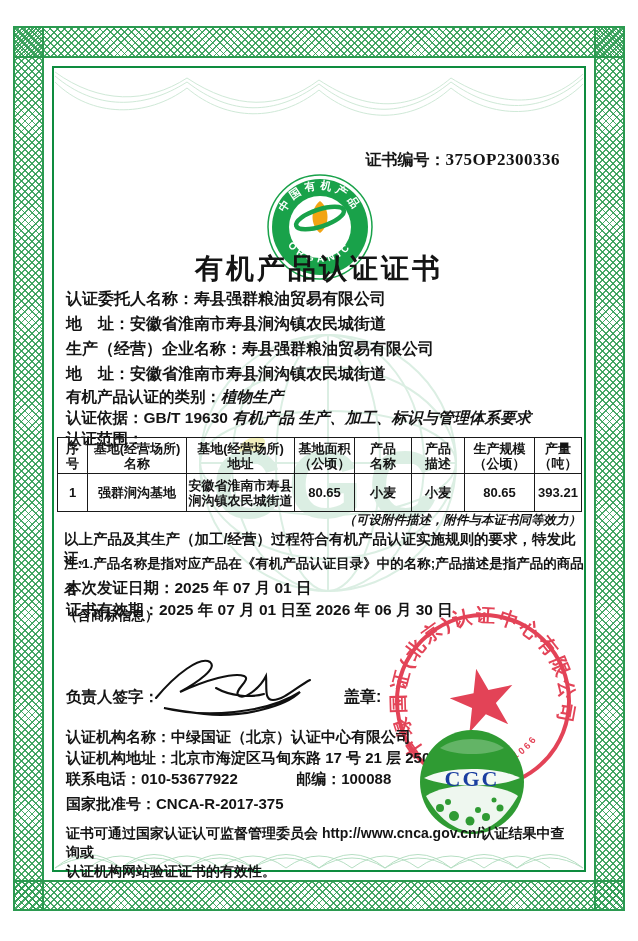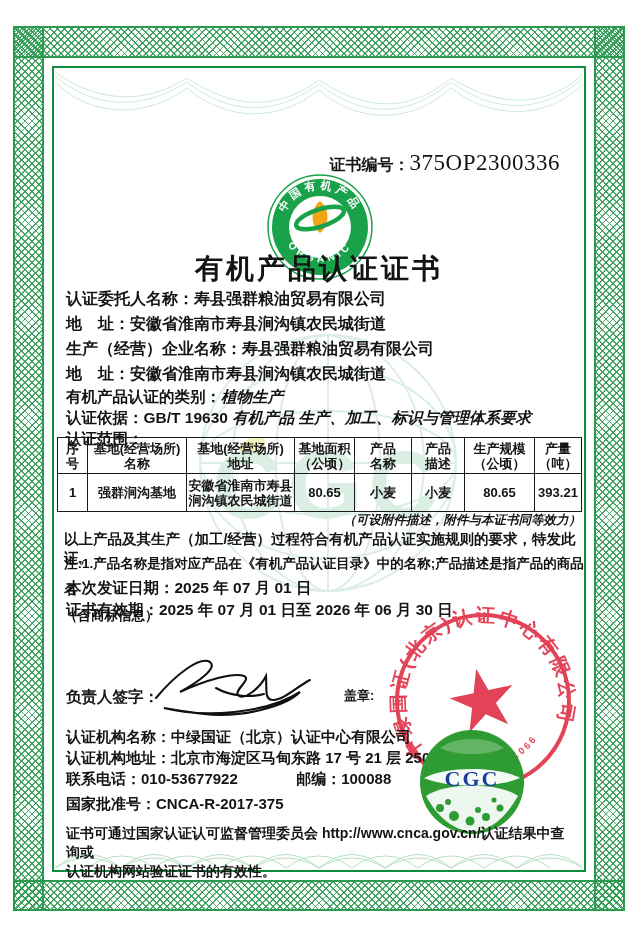--- a/index.html
+++ b/index.html
@@ -15,21 +15,21 @@
   .band-top{left:13px;right:13px;top:26px;height:28px;border-top:2px solid #2b9a50;border-bottom:2px solid #2b9a50;}
   .band-bottom{left:13px;right:13px;bottom:30px;height:27px;border-top:2px solid #2b9a50;border-bottom:2px solid #2b9a50;}
   .band-left{left:13px;width:27px;top:26px;bottom:30px;border-left:2px solid #2b9a50;border-right:2px solid #2b9a50;}
   .band-right{right:13px;width:27px;top:26px;bottom:30px;border-left:2px solid #2b9a50;border-right:2px solid #2b9a50;}
   .frame{position:absolute;left:52px;right:52px;top:66px;bottom:69px;border:2.5px solid #0e8c3f;}
 
   .deco{position:absolute;pointer-events:none;}
 
   
   .certno{position:absolute;top:150px;right:78px;font-size:16px;font-weight:700;white-space:nowrap;}
-  .certno .num{font-family:"Liberation Serif","DejaVu Serif",serif;font-size:23px;font-weight:400;letter-spacing:.5px;}
+  .certno .num{font-family:"Liberation Serif","DejaVu Serif",serif;font-size:17px;font-weight:700;letter-spacing:.5px;}
   .title{position:absolute;top:250px;left:0;right:0;text-align:center;font-size:28px;font-weight:800;letter-spacing:3px;}
 
   
   .fields{position:absolute;left:66px;top:286px;width:522px;font-size:16px;font-weight:700;}
   .fields .row{height:25px;line-height:25px;white-space:nowrap;}
   .fields .row.tight{height:21px;line-height:21px;font-size:15.5px;}
   .kai{font-style:italic;font-weight:600;}
 
   
   .scope-table{position:absolute;left:57px;top:437px;width:524px;border-collapse:collapse;table-layout:fixed;
@@ -40,21 +40,21 @@
   .scope-table td{font-size:13px;line-height:15px;}
 
   .attach{position:absolute;right:57px;top:512px;font-size:12.5px;font-style:italic;font-weight:600;}
   .statement{position:absolute;left:64px;top:530px;width:524px;font-size:14.5px;font-weight:700;line-height:19px;}
   .note{position:absolute;left:64px;top:551px;width:524px;font-size:13.5px;font-weight:600;line-height:26px;}
 
   .dates{position:absolute;left:66px;top:577px;font-size:15.5px;font-weight:700;}
   .dates .row{height:22px;line-height:22px;white-space:nowrap;}
 
   .sig-label{position:absolute;left:66px;top:687px;font-size:15.5px;font-weight:700;}
-  .seal-label{position:absolute;left:344px;top:687px;font-size:13px;font-weight:700;}
+  .seal-label{position:absolute;left:344px;top:687px;font-size:16px;font-weight:700;}
 
   .issuer{position:absolute;left:66px;top:726px;font-size:15px;font-weight:700;}
   .issuer .row{height:21px;line-height:21px;white-space:nowrap;}
   .issuer .row.gap{margin-top:4px;}
   .issuer .phone-left{display:inline-block;width:226px;}
 
   .footer{position:absolute;left:66px;top:824px;width:512px;font-size:14px;font-weight:700;line-height:19px;}
 </style>
 </head>
 <body>

